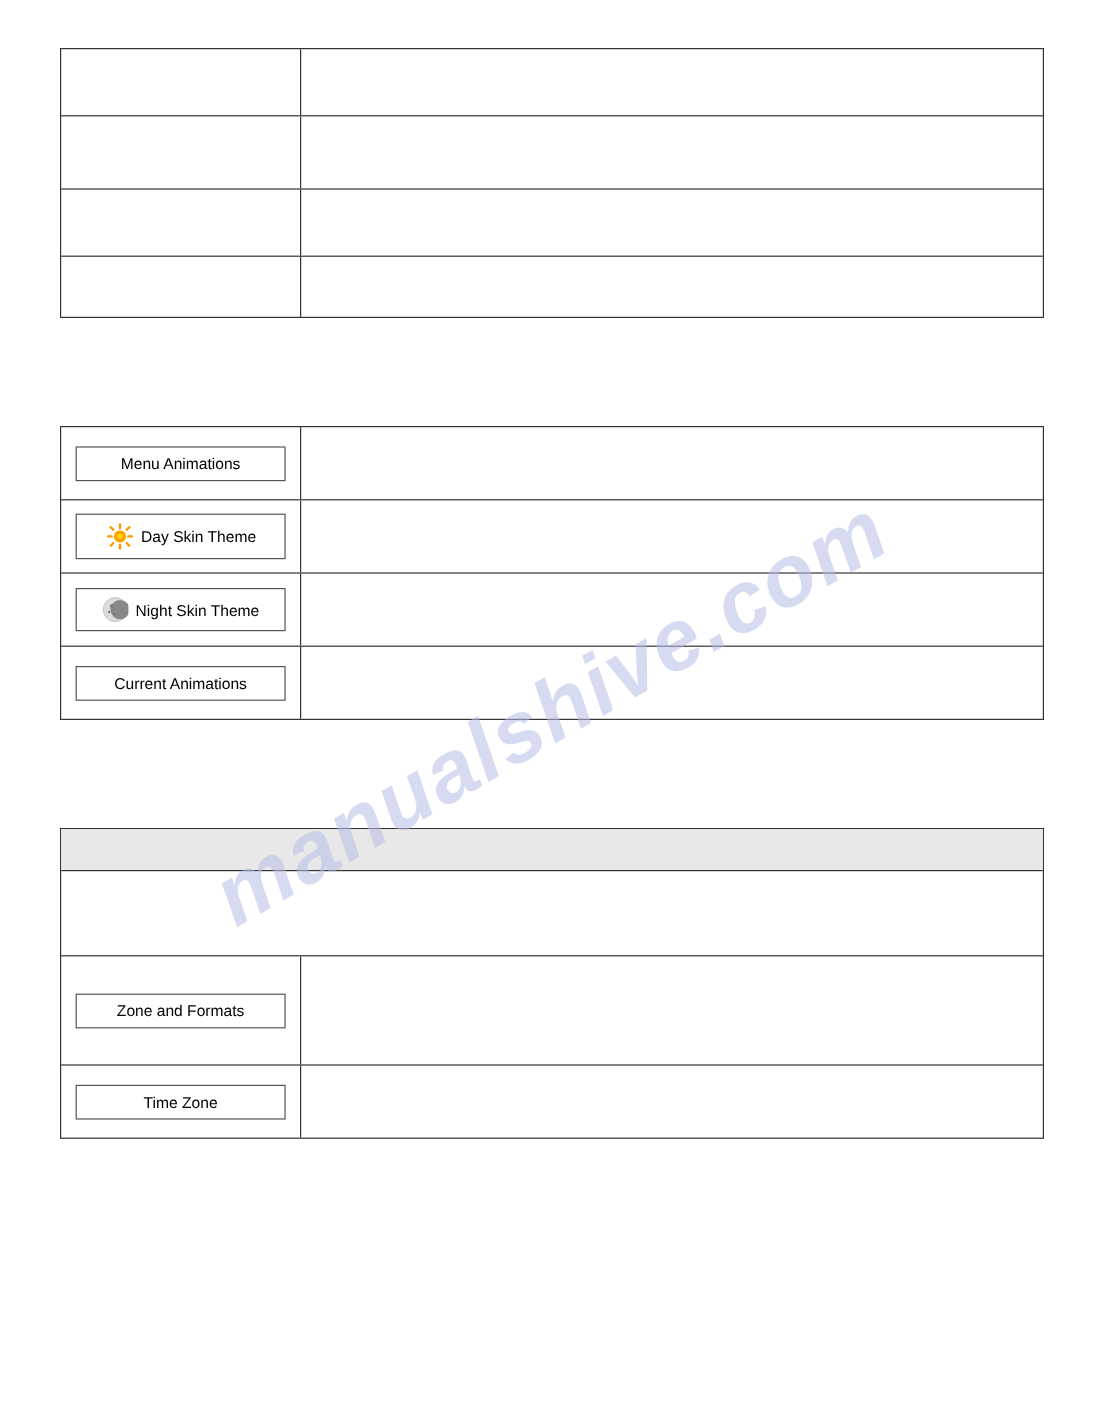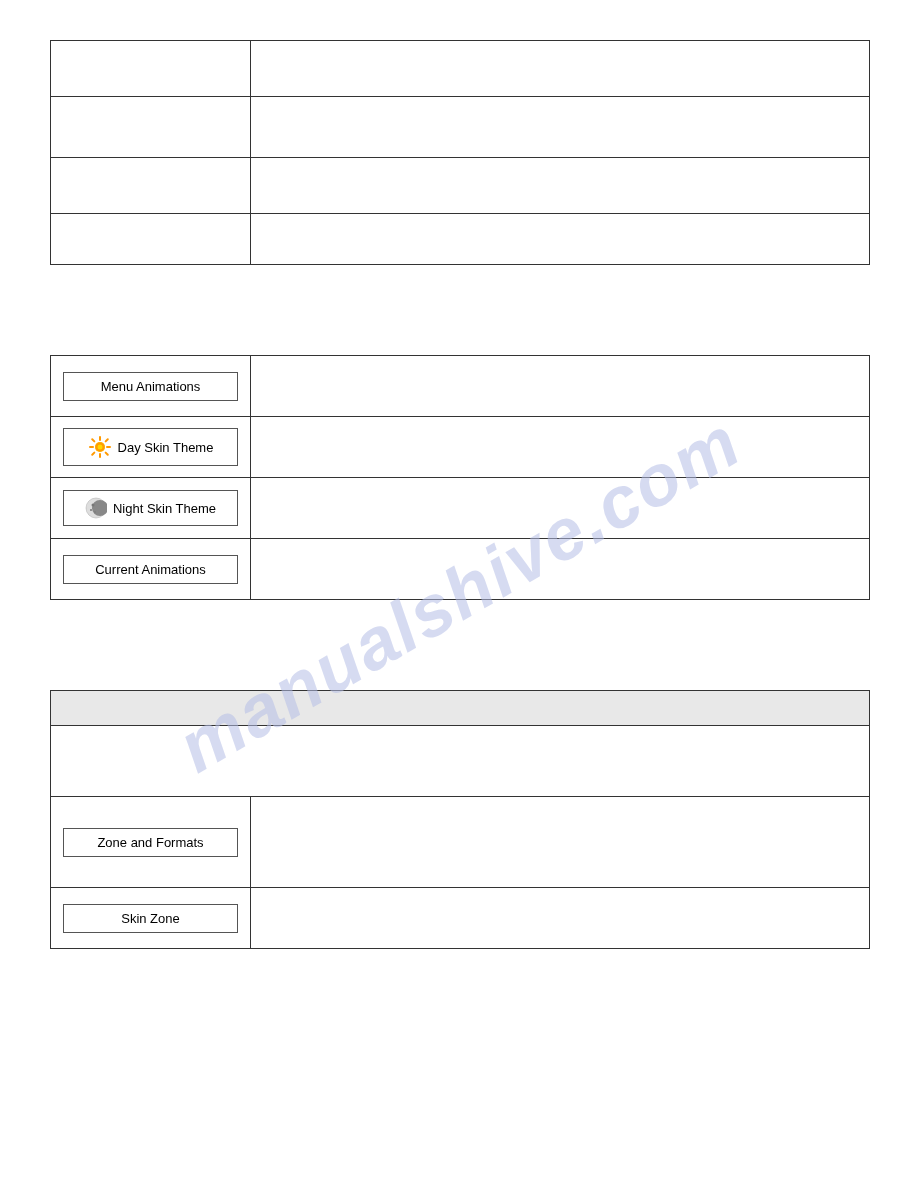--- a/index.html
+++ b/index.html
@@ -217,21 +217,21 @@
         <button class="cell-button">
           <span>Zone and Formats</span>
         </button>
       </div>
       <div class="table-cell-right" style="min-height:90px;"></div>
     </div>
 
     <div class="table-row">
       <div class="table-cell-left" style="min-height:60px;">
         <button class="cell-button">
-          <span>Skin Zone</span>
+          <span>Time Zone</span>
         </button>
       </div>
       <div class="table-cell-right" style="min-height:60px;"></div>
     </div>
 
   </div>
 
 </div>
 
 </body></html>

